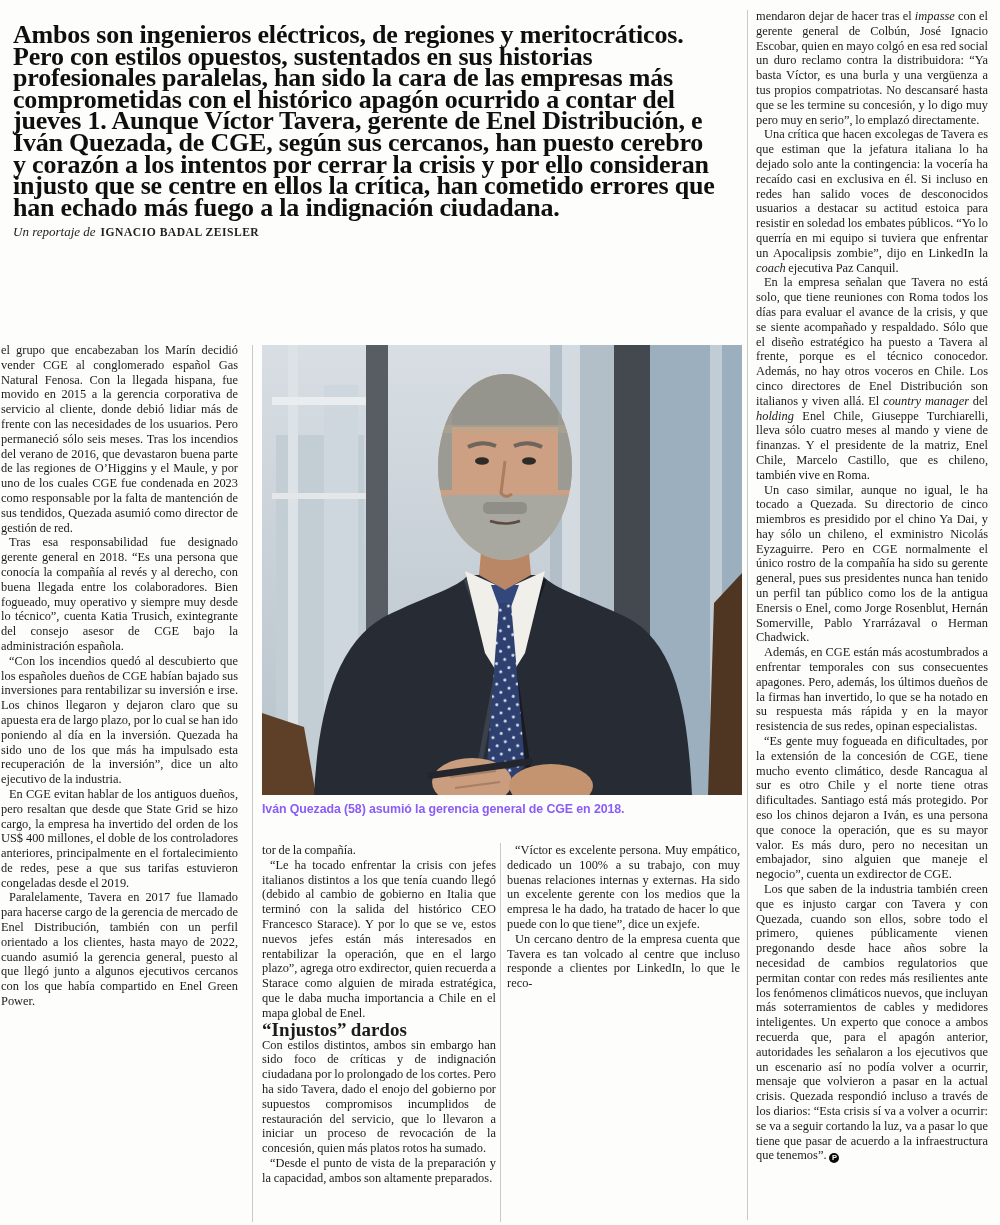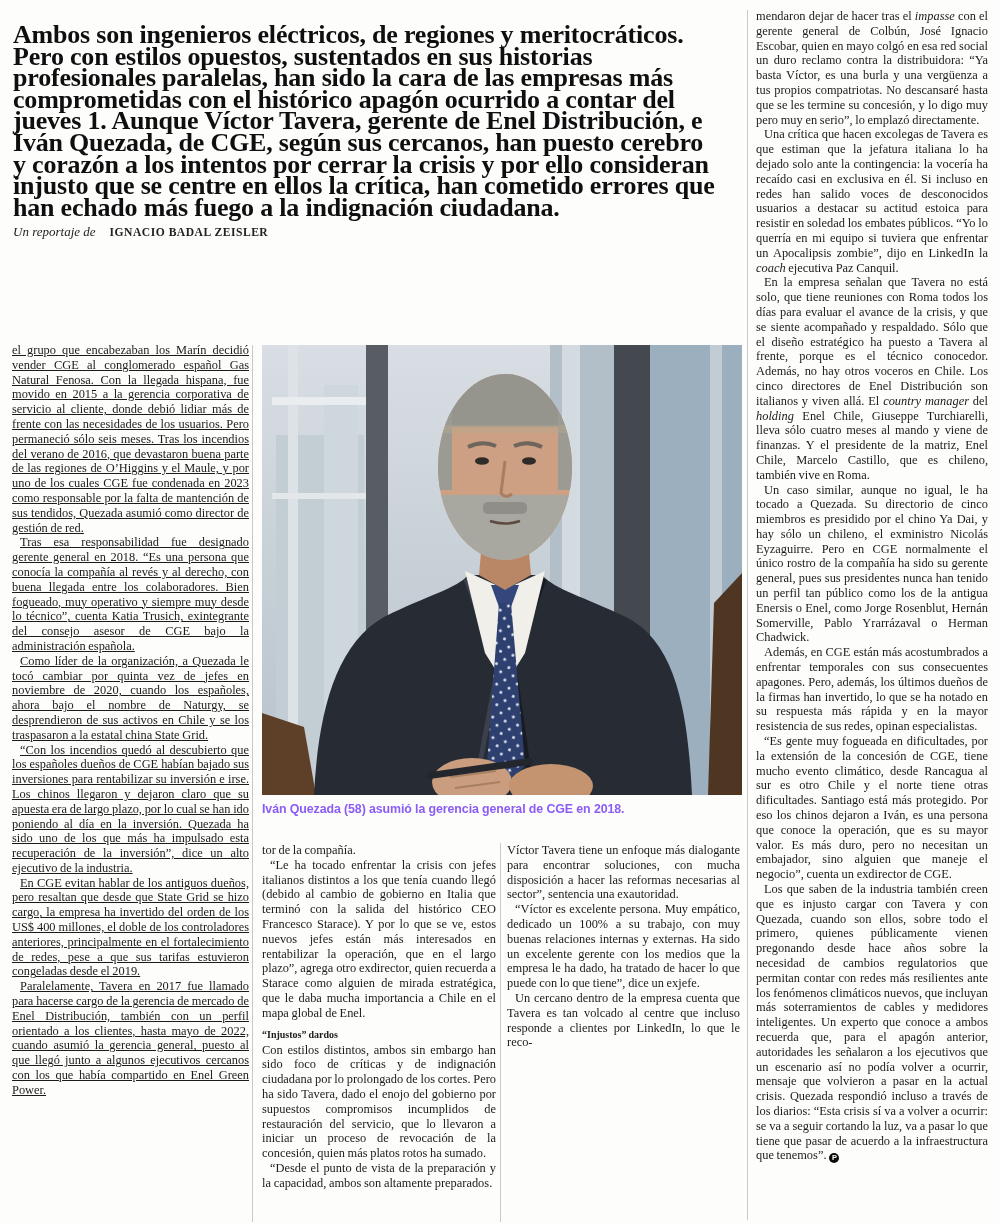--- a/index.html
+++ b/index.html
@@ -9,35 +9,35 @@
     background:#fdfdfc; overflow:hidden;
     font-family:"Liberation Serif", serif; color:#161616;
   }
   .lede {
     position:absolute; left:13px; top:24px; width:702px;
     font-size:26px; line-height:21.6px; font-weight:700;
     letter-spacing:-0.2px; color:#0f0f0f; text-align:left;
   }
   .byline { position:absolute; left:13px; top:224px; font-size:13px; color:#222; }
   .byline .prefix { font-style:italic; }
-  .byline .name { font-size:11.6px; font-weight:700; letter-spacing:0.5px; margin-left:14px; }
+  .byline .name { font-size:11.6px; font-weight:700; letter-spacing:0.5px; margin-left:5px; }
 
   .col {
     position:absolute; text-align:justify; overflow:hidden;
     font-size:12.4px; line-height:14.8px; word-spacing:-0.4px;
     -webkit-hyphens:auto; hyphens:auto; color:#1b1b1b;
   }
   .col p { text-indent:8px; }
   .col p.flush { text-indent:0; }
-  .col-1 { left:12px;  top:343px; width:237px; height:879px;text-decoration:underline; }
+  .col-1 { left:1px;  top:343px; width:237px; height:879px; }
   .col-2 { left:262px; top:843px; width:234px; height:379px; }
   .col-3 { left:507px; top:843px; width:233px; height:379px; }
   .col-right { left:756px; top:9px; width:232px; height:1213px; }
 
-  .subhead { font-size:10px; line-height:17px; font-weight:700; margin-top:5px; text-align:left; text-indent:0; }
+  .subhead { font-size:19px; line-height:17px; font-weight:700; text-align:left; text-indent:0; }
 
   .vrule { position:absolute; width:1px; background:#c9c9c6; }
   .vr-1 { left:252px; top:345px; height:877px; }
   .vr-2 { left:500px; top:843px; height:379px; }
   .vr-3 { left:747px; top:10px; height:1210px; }
 
   figure.photo { position:absolute; left:262px; top:345px; width:480px; }
   figure.photo svg { display:block; width:480px; height:450px; }
   figcaption {
     margin-top:7px; font-family:"Liberation Sans", sans-serif;
@@ -57,21 +57,20 @@
 
   <h1 class="lede">Ambos son ingenieros eléctricos, de regiones y meritocráticos. Pero con estilos opuestos, sustentados en sus historias profesionales paralelas, han sido la cara de las empresas más comprometidas con el histórico apagón ocurrido a contar del jueves 1. Aunque Víctor Tavera, gerente de Enel Distribución, e Iván Quezada, de CGE, según sus cercanos, han puesto cerebro y corazón a los intentos por cerrar la crisis y por ello consideran injusto que se centre en ellos la crítica, han cometido errores que han echado más fuego a la indignación ciudadana.</h1>
 
   <div class="byline">
     <span class="prefix">Un reportaje de</span><span class="name">IGNACIO BADAL ZEISLER</span>
   </div>
 
   <div class="col col-1">
       <p class="flush">el grupo que encabezaban los Marín decidió vender CGE al conglomerado español Gas Natural Fenosa. Con la llegada hispana, fue movido en 2015 a la gerencia corporativa de servicio al cliente, donde debió lidiar más de frente con las necesidades de los usuarios. Pero permaneció sólo seis meses. Tras los incendios del verano de 2016, que devastaron buena parte de las regiones de O’Higgins y el Maule, y por uno de los cuales CGE fue condenada en 2023 como responsable por la falta de mantención de sus tendidos, Quezada asumió como director de gestión de red.</p>
       <p>Tras esa responsabilidad fue designado gerente general en 2018. “Es una persona que conocía la compañía al revés y al derecho, con buena llegada entre los colaboradores. Bien fogueado, muy operativo y siempre muy desde lo técnico”, cuenta Katia Trusich, exintegrante del consejo asesor de CGE bajo la administración española.</p>
-      <p>Como líder de la organización, a Quezada le tocó cambiar por quinta vez de jefes en noviembre de 2020, cuando los españoles, ahora bajo el nombre de Naturgy, se desprendieron de sus activos en Chile y se los traspasaron a la estatal china State Grid.</p>
       <p>“Con los incendios quedó al descubierto que los españoles dueños de CGE habían bajado sus inversiones para rentabilizar su inversión e irse. Los chinos llegaron y dejaron claro que su apuesta era de largo plazo, por lo cual se han ido poniendo al día en la inversión. Quezada ha sido uno de los que más ha impulsado esta recuperación de la inversión”, dice un alto ejecutivo de la industria.</p>
       <p>En CGE evitan hablar de los antiguos dueños, pero resaltan que desde que State Grid se hizo cargo, la empresa ha invertido del orden de los US$ 400 millones, el doble de los controladores anteriores, principalmente en el fortalecimiento de redes, pese a que sus tarifas estuvieron congeladas desde el 2019.</p>
       <p>Paralelamente, Tavera en 2017 fue llamado para hacerse cargo de la gerencia de mercado de Enel Distribución, también con un perfil orientado a los clientes, hasta mayo de 2022, cuando asumió la gerencia general, puesto al que llegó junto a algunos ejecutivos cercanos con los que había compartido en Enel Green Power.</p>
     </div>
 
   <div class="vrule vr-1"></div>
 
   <figure class="photo">
     <svg viewBox="0 0 480 450" aria-hidden="true">
       <defs>
@@ -142,21 +141,20 @@
 
   <div class="col col-2">
       <p class="flush">tor de la compañía.</p>
       <p>“Le ha tocado enfrentar la crisis con jefes italianos distintos a los que tenía cuando llegó (debido al cambio de gobierno en Italia que terminó con la salida del histórico CEO Francesco Starace). Y por lo que se ve, estos nuevos jefes están más interesados en rentabilizar la operación, que en el largo plazo”, agrega otro exdirector, quien recuerda a Starace como alguien de mirada estratégica, que le daba mucha importancia a Chile en el mapa global de Enel.</p>
       <h3 class="subhead">“Injustos” dardos</h3>
       <p class="flush">Con estilos distintos, ambos sin embargo han sido foco de críticas y de indignación ciudadana por lo prolongado de los cortes. Pero ha sido Tavera, dado el enojo del gobierno por supuestos compromisos incumplidos de restauración del servicio, que lo llevaron a iniciar un proceso de revocación de la concesión, quien más platos rotos ha sumado.</p>
       <p>“Desde el punto de vista de la preparación y la capacidad, ambos son altamente preparados.</p>
     </div>
   <div class="vrule vr-2"></div>
   <div class="col col-3">
-      <p class="flush">Víctor Tavera tiene un enfoque más dialogante para encontrar soluciones, con mucha disposición a hacer las reformas necesarias al sector”, sentencia una exautoridad.</p>
       <p>“Víctor es excelente persona. Muy empático, dedicado un 100% a su trabajo, con muy buenas relaciones internas y externas. Ha sido un excelente gerente con los medios que la empresa le ha dado, ha tratado de hacer lo que puede con lo que tiene”, dice un exjefe.</p>
       <p>Un cercano dentro de la empresa cuenta que Tavera es tan volcado al centre que incluso responde a clientes por LinkedIn, lo que le reco-</p>
     </div>
   <div class="vrule vr-3"></div>
   <div class="col col-right">
       <p class="flush">mendaron dejar de hacer tras el <i>impasse</i> con el gerente general de Colbún, José Ignacio Escobar, quien en mayo colgó en esa red social un duro reclamo contra la distribuidora: “Ya basta Víctor, es una burla y una vergüenza a tus propios compatriotas. No descansaré hasta que se les termine su concesión, y lo digo muy pero muy en serio”, lo emplazó directamente.</p>
       <p>Una crítica que hacen excolegas de Tavera es que estiman que la jefatura italiana lo ha dejado solo ante la contingencia: la vocería ha recaído casi en exclusiva en él. Si incluso en redes han salido voces de desconocidos usuarios a destacar su actitud estoica para resistir en soledad los embates públicos. “Yo lo querría en mi equipo si tuviera que enfrentar un Apocalipsis zombie”, dijo en LinkedIn la <i>coach</i> ejecutiva Paz Canquil.</p>
       <p>En la empresa señalan que Tavera no está solo, que tiene reuniones con Roma todos los días para evaluar el avance de la crisis, y que se siente acompañado y respaldado. Sólo que el diseño estratégico ha puesto a Tavera al frente, porque es el técnico conocedor. Además, no hay otros voceros en Chile. Los cinco directores de Enel Distribución son italianos y viven allá. El <i>country manager</i> del <i>holding</i> Enel Chile, Giuseppe Turchiarelli, lleva sólo cuatro meses al mando y viene de finanzas. Y el presidente de la matriz, Enel Chile, Marcelo Castillo, que es chileno, también vive en Roma.</p>
       <p>Un caso similar, aunque no igual, le ha tocado a Quezada. Su directorio de cinco miembros es presidido por el chino Ya Dai, y hay sólo un chileno, el exministro Nicolás Eyzaguirre. Pero en CGE normalmente el único rostro de la compañía ha sido su gerente general, pues sus presidentes nunca han tenido un perfil tan público como los de la antigua Enersis o Enel, como Jorge Rosenblut, Hernán Somerville, Pablo Yrarrázaval o Herman Chadwick.</p>
       <p>Además, en CGE están más acostumbrados a enfrentar temporales con sus consecuentes apagones. Pero, además, los últimos dueños de la firmas han invertido, lo que se ha notado en su respuesta más rápida y en la mayor resistencia de sus redes, opinan especialistas.</p>

